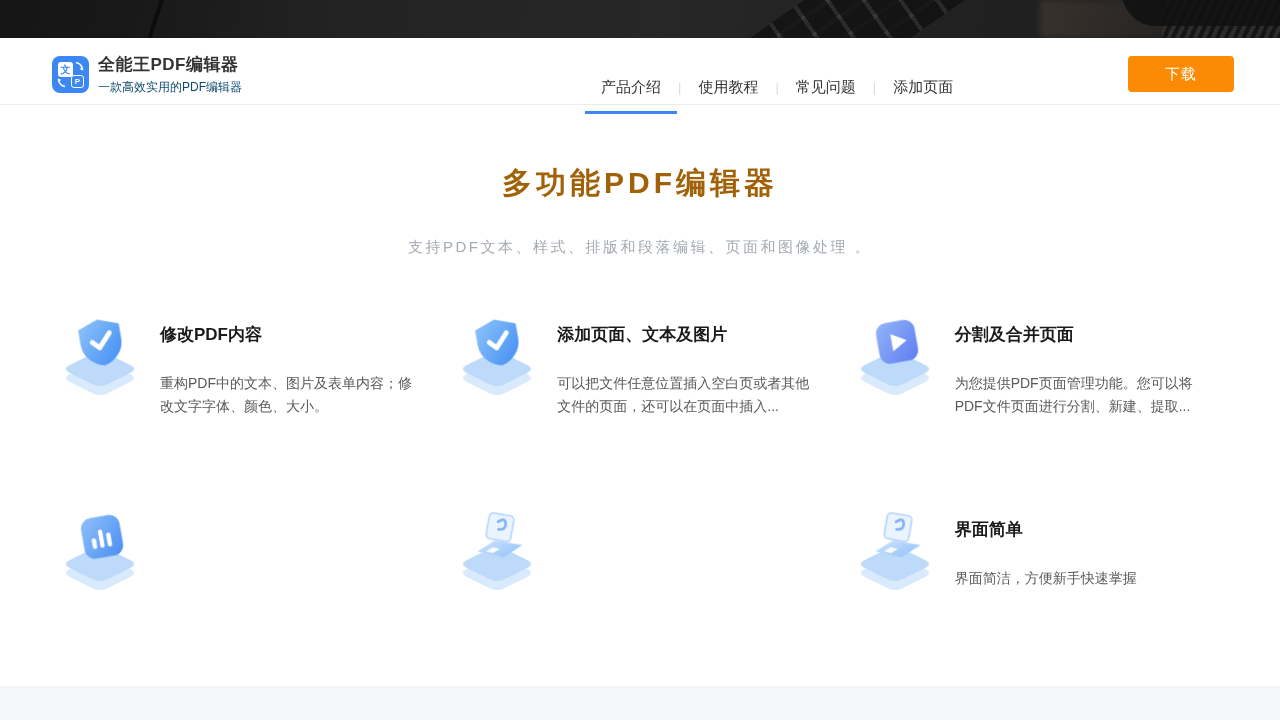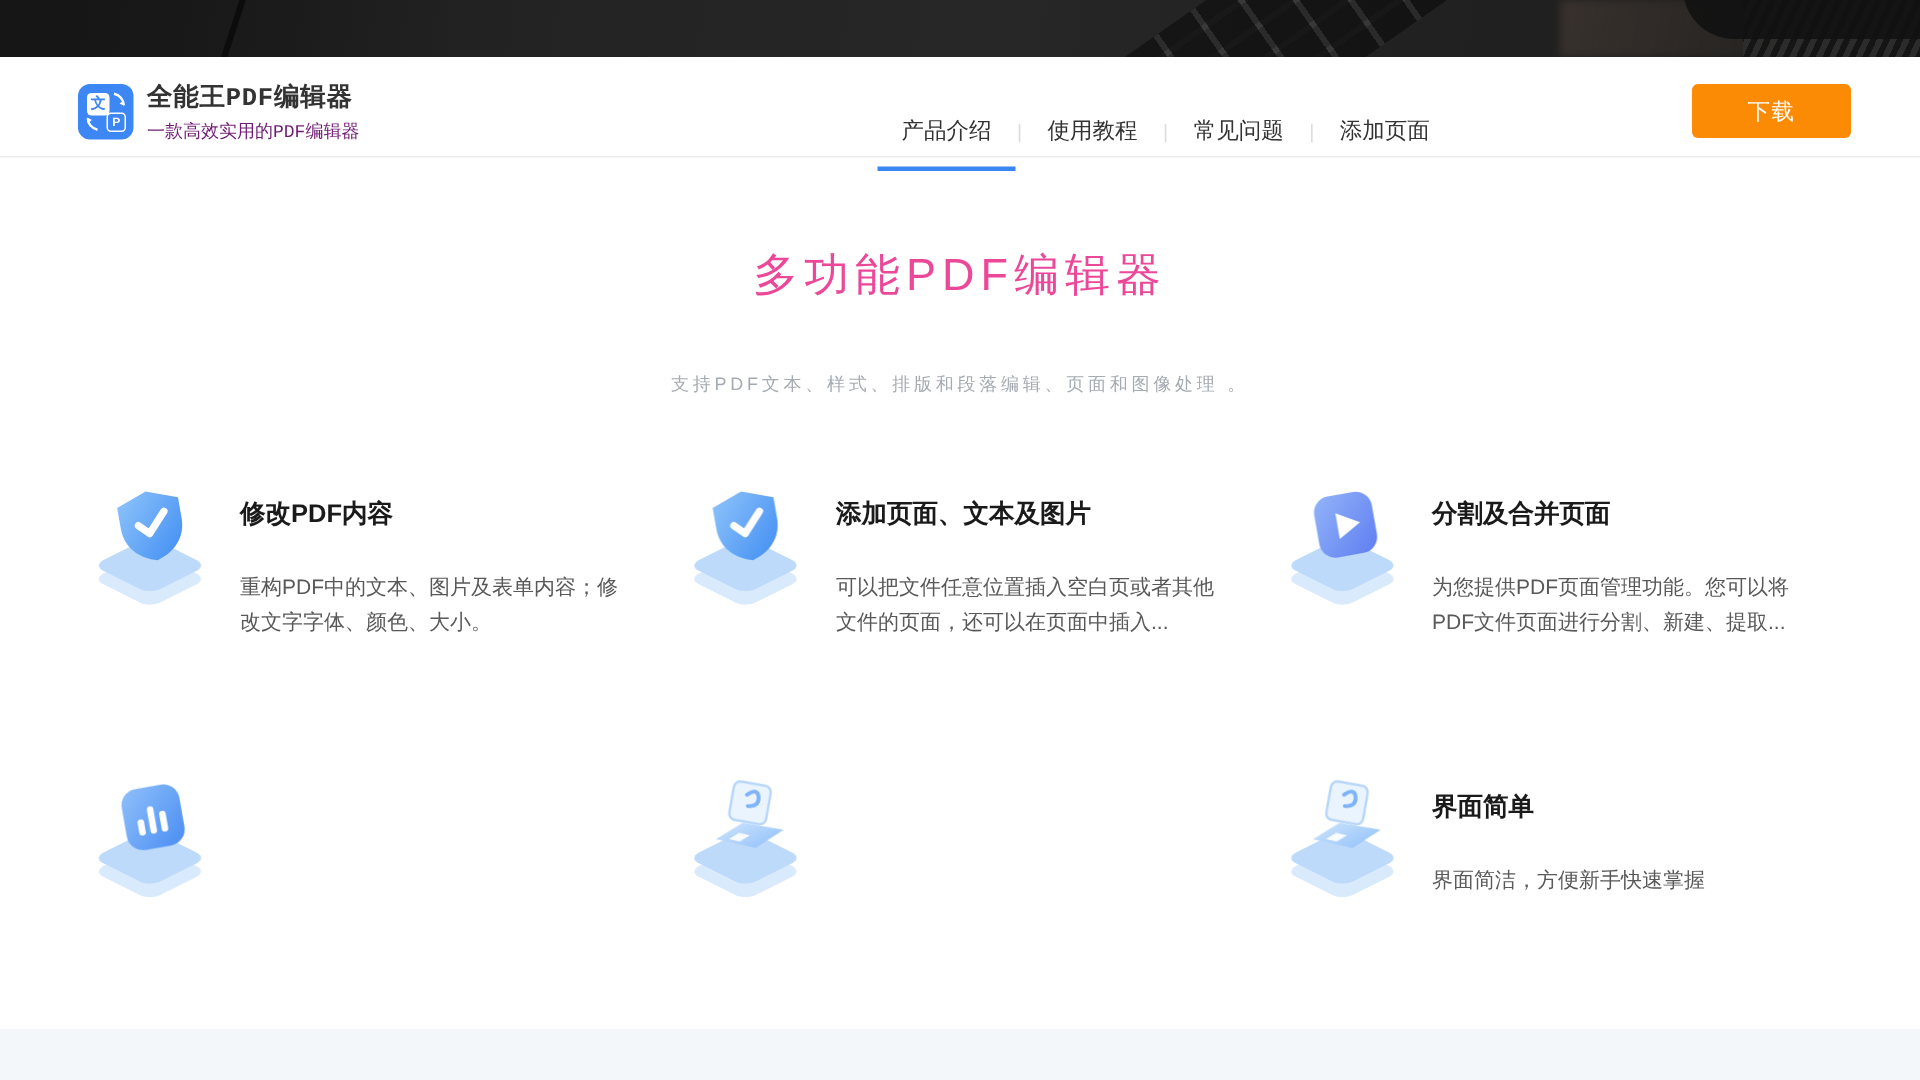--- a/index.html
+++ b/index.html
@@ -28,37 +28,37 @@
   
   .header { position:relative; height:67px; background:#fff; border-bottom:1px solid #ececec; }
   .brand { position:absolute; left:52px; top:15px; display:flex; align-items:center; }
   .logo { position:relative; width:37px; height:37px; border-radius:8px; background:#3d87f5; flex-shrink:0; }
   .logo .lg-a { position:absolute; left:6px; top:6px; width:15px; height:15px; background:#fff;
     border-radius:3px; color:#3d87f5; font-size:10px; font-weight:bold; line-height:15px; text-align:center; }
   .logo .lg-b { position:absolute; right:5px; bottom:5px; width:13px; height:13px;
     border:1.4px solid #fff; border-radius:3px; color:#fff; font-size:8px; font-weight:bold;
     line-height:11px; text-align:center; }
   .logo svg { position:absolute; left:0; top:0; }
-  .brand-text { margin-left:9px;font-family:Liberation Mono, monospace; }
+  .brand-text { margin-left:9px; }
   .brand-title { font-size:17px; color:#333; font-weight:bold; letter-spacing:.5px; }
-  .brand-sub { font-size:12px; color:#701a75; margin-top:3px; }
+  .brand-sub { font-size:12px; color:#0c4a6e; margin-top:3px; }
   .main-nav { position:absolute; left:601px; top:16px; height:100%; display:flex; align-items:center; }
   .nav-link { position:relative; height:100%; display:flex; align-items:center;
     font-size:15px; color:#333; text-decoration:none; cursor:pointer; }
   .nav-link.active::after { content:""; position:absolute; left:-16px; right:-16px; bottom:6px;
     height:3px; background:var(--accent); }
   .nav-sep { color:#dcdcdc; margin:0 17px; font-size:13px; }
   .download-btn { position:absolute; right:46px; top:18px; width:106px; height:36px;
     background:var(--orange); color:#fff; font-size:15px; border:none; border-radius:4px;
     cursor:pointer; letter-spacing:1px; }
 
   
   .hero { text-align:center; padding-top:58px; }
-  .hero-title { font-size:30px; font-weight:normal; color:#ec4899; letter-spacing:4px; }
-  .hero-sub { margin-top:44px; font-size:12px; color:#a5abb2; letter-spacing:2.5px; }
+  .hero-title { font-size:30px; font-weight:bold; color:#a16207; letter-spacing:4px; }
+  .hero-sub { margin-top:34px; font-size:15px; color:#a5abb2; letter-spacing:2.5px; }
 
   
   .features { margin:58px 58px 0; display:grid; grid-template-columns:repeat(3,1fr);
     row-gap:92px; column-gap:28px; }
   .feature { display:flex; align-items:flex-start; }
   .iso-icon { position:relative; width:86px; height:88px; flex-shrink:0; }
   .iso-base { position:absolute; left:15px; width:54px; height:54px; border-radius:10px;
     transform:rotateX(60deg) rotateZ(45deg); }
   .iso-base.b1 { top:36px; background:#d9eafc; }
   .iso-base.b2 { top:27px; background:#bedafa; }

